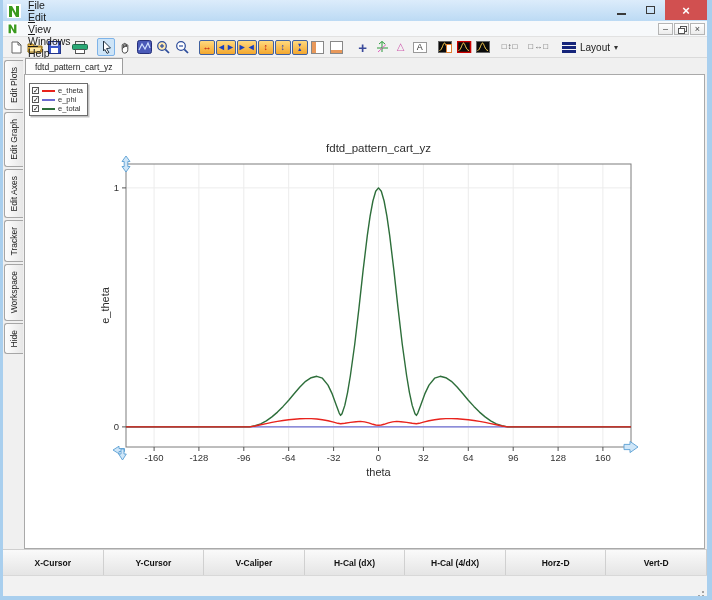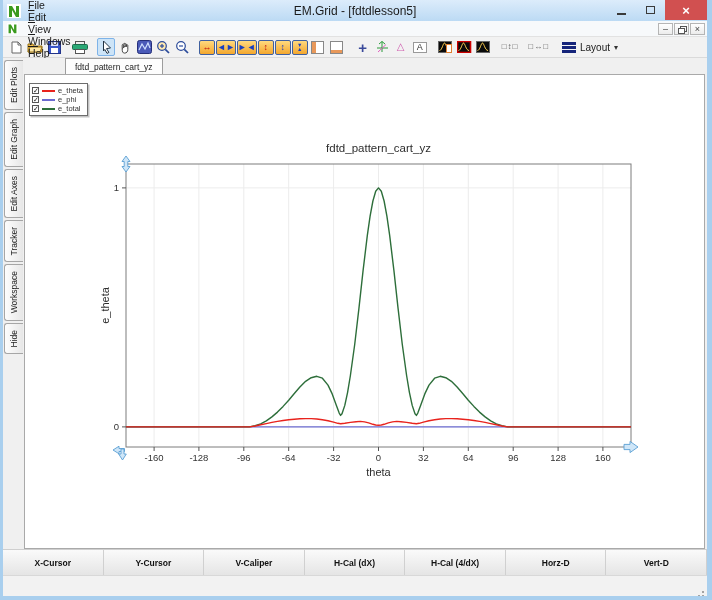--- a/index.html
+++ b/index.html
@@ -48,59 +48,58 @@
   .layout-bars{display:inline-flex;flex-direction:column;gap:1px;margin-right:4px;}
   .layout-bars i{display:block;width:14px;height:3px;background:#15247a;}
   .layout-caret{margin-left:4px;font-size:8px;color:#333;}
   
   .client{position:absolute;left:0;top:58px;width:704px;height:491px;background:#f0f0f0;}
   .side-strip{position:absolute;left:0;top:0;width:21px;height:100%;}
   .side-tab{width:19px;margin:2px 0 2px 1px;background:linear-gradient(90deg,#fdfdfd,#e7e7e7);
             border:1px solid #a6a6a6;border-right:none;border-radius:3px 0 0 3px;
             display:flex;align-items:center;justify-content:center;padding:6px 0;}
   .side-tab span{writing-mode:vertical-rl;transform:rotate(180deg);font-size:8.5px;color:#222;white-space:nowrap;}
-  .doc{position:absolute;left:21px;top:0;width:650px;height:491px;padding-left:40px;}
+  .doc{position:absolute;left:21px;top:0;width:650px;height:491px;}
   .doc-tab-row{height:16px;display:flex;align-items:flex-end;}
   .doc-tab{height:16px;padding:0 9px;margin-left:1px;background:#fdfdfd;border:1px solid #9d9d9d;border-bottom:none;
            display:flex;align-items:center;font-size:8.5px;color:#222;}
   .canvas{position:absolute;left:0;top:16px;width:681px;height:475px;background:#fff;border:1px solid #a9a9a9;}
   .plot-svg{position:absolute;left:0;top:0;}
   svg .tick{font:9.5px "Liberation Sans","DejaVu Sans",sans-serif;fill:#333;}
   svg .axlabel{font:11px "Liberation Sans","DejaVu Sans",sans-serif;fill:#2e2e2e;}
   svg .ptitle{font:11.5px "Liberation Sans","DejaVu Sans",sans-serif;fill:#2e2e2e;}
   
   .legend{position:absolute;left:4px;top:8px;background:#fff;border:1px solid #6d6d6d;box-shadow:1.5px 1.5px 0 rgba(120,120,120,.45);
           padding:2px 4px 2px 2px;z-index:5;}
   .legend-row{display:flex;align-items:center;height:9px;gap:3px;}
   .legend-check{width:7px;height:7px;border:1px solid #555;background:#fff;font-size:7px;line-height:6px;text-align:center;color:#222;flex:0 0 auto;}
   .legend-swatch{width:13px;border-top-width:2px;border-top-style:solid;flex:0 0 auto;}
   .legend-label{font-size:7.5px;color:#333;white-space:nowrap;}
   
   .readout{position:absolute;left:0;top:549px;width:704px;height:26px;background:#efefef;border-top:1px solid #cfcfcf;}
-  .readout-headers{display:flex;height:27px;background:linear-gradient(#fafafa,#e4e4e4);border-bottom:1px solid #d5d5d5;}
+  .readout-headers{display:flex;height:27px;background:linear-gradient(#fafafa,#e4e4e4);border-bottom:1px solid #d5d5d5;justify-content:center;}
   .readout-header{flex:1;display:flex;align-items:center;justify-content:center;font-size:8.5px;font-weight:bold;color:#111;
                   border-right:1px solid #d0d0d0;}
   .readout-cells{display:flex;height:13px;padding-top:1px;}
   .readout-cell{flex:1;margin:0 1px;background:#fcfcfc;border:1px solid #c6c6c6;border-top-color:#b0b0b0;font-size:8px;}
   
   .statusbar{position:absolute;left:0;top:575px;width:704px;height:21px;background:#f2f2f2;border-top:1px solid #d8d8d8;}
   .grip{position:absolute;right:3px;bottom:3px;width:2px;height:2px;background:#a3a3a3;
         box-shadow:-4px 4px 0 #a3a3a3,0 4px 0 #a3a3a3,-8px 8px 0 #a3a3a3,-4px 8px 0 #a3a3a3,0 8px 0 #a3a3a3;}
 </style>
 </head>
 <body>
 
 <div class="window">
 
   <div class="titlebar">
     <svg class="app-logo" viewBox="0 0 14 14">
       <rect x="0" y="0" width="14" height="14" fill="#fff"></rect>
       <path d="M2 13 L2 2 L5 2 L9 9 L9 2 L12 2 L12 13 L9 13 L5 6 L5 13 Z" fill="#3a9a1f"></path>
     </svg>
-    <span class="title-text">EM.Grid - [fdtdlesson5]</span>
     <div class="caption-btns">
       <div class="cap-btn">
           <span class="glyph-min"></span>
         </div>
       <div class="cap-btn">
           <span class="glyph-max"></span>
         </div>
       <div class="cap-btn cap-close">
           <span>×</span>
         </div>

